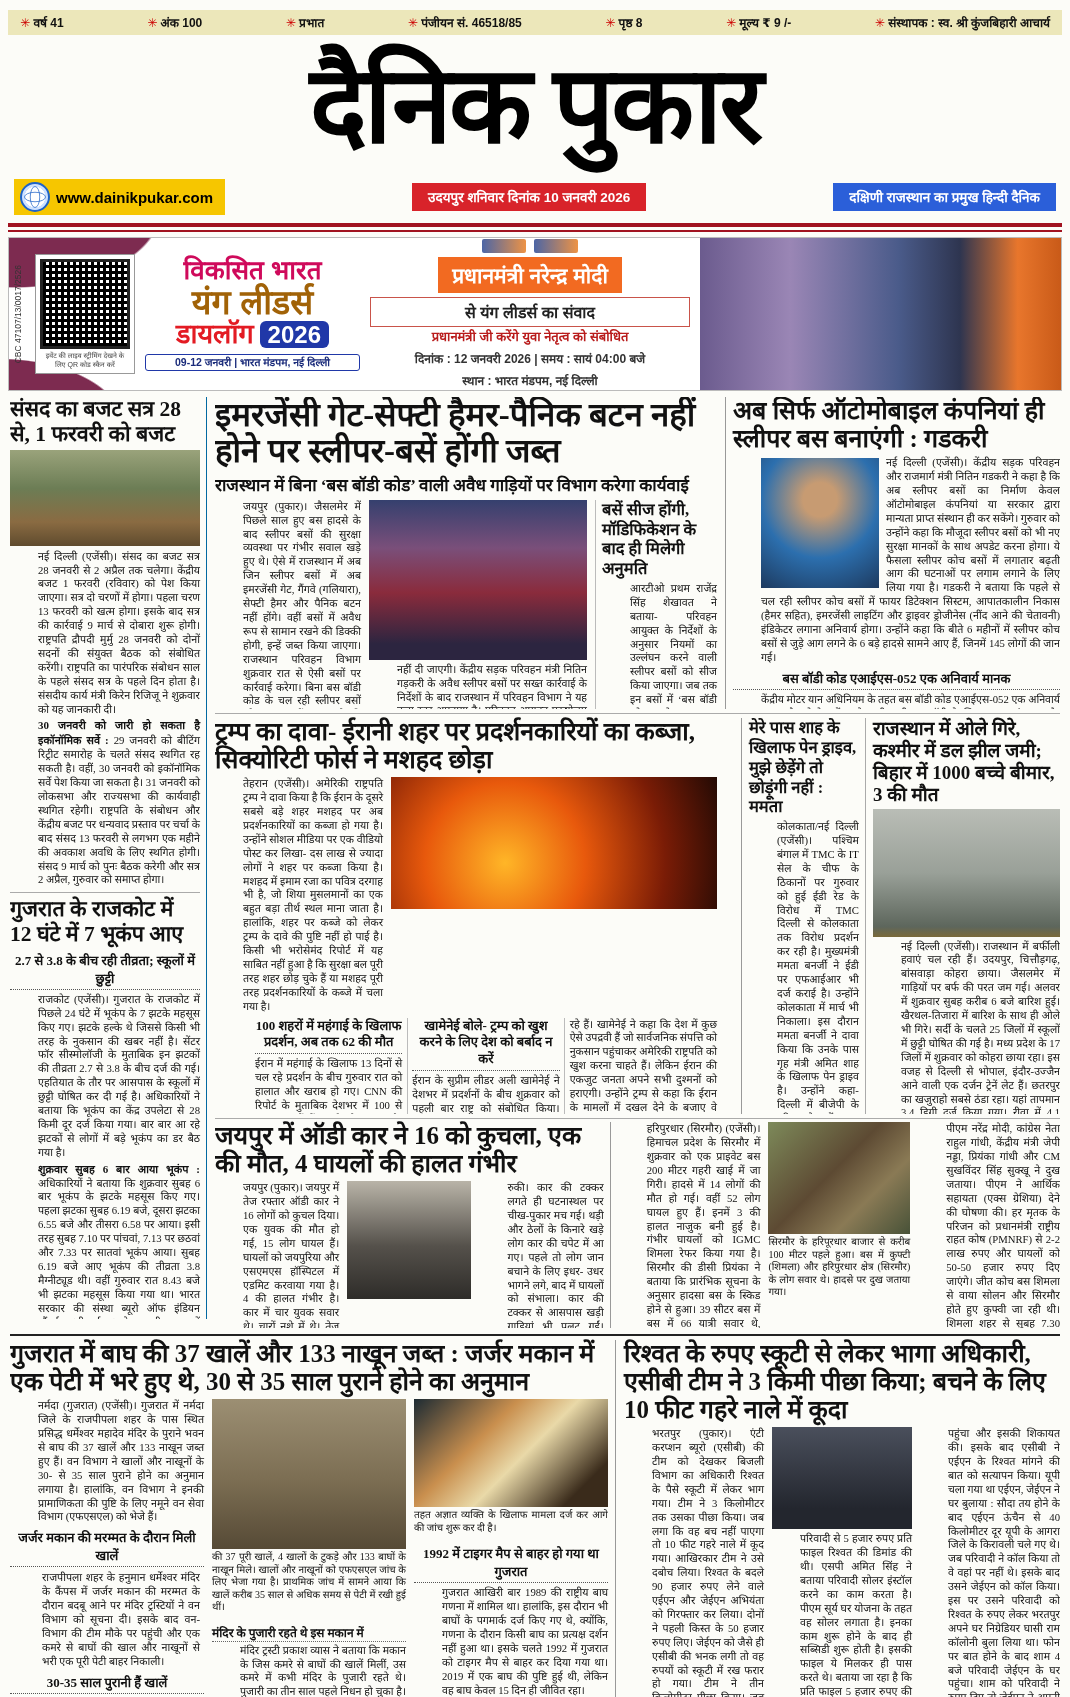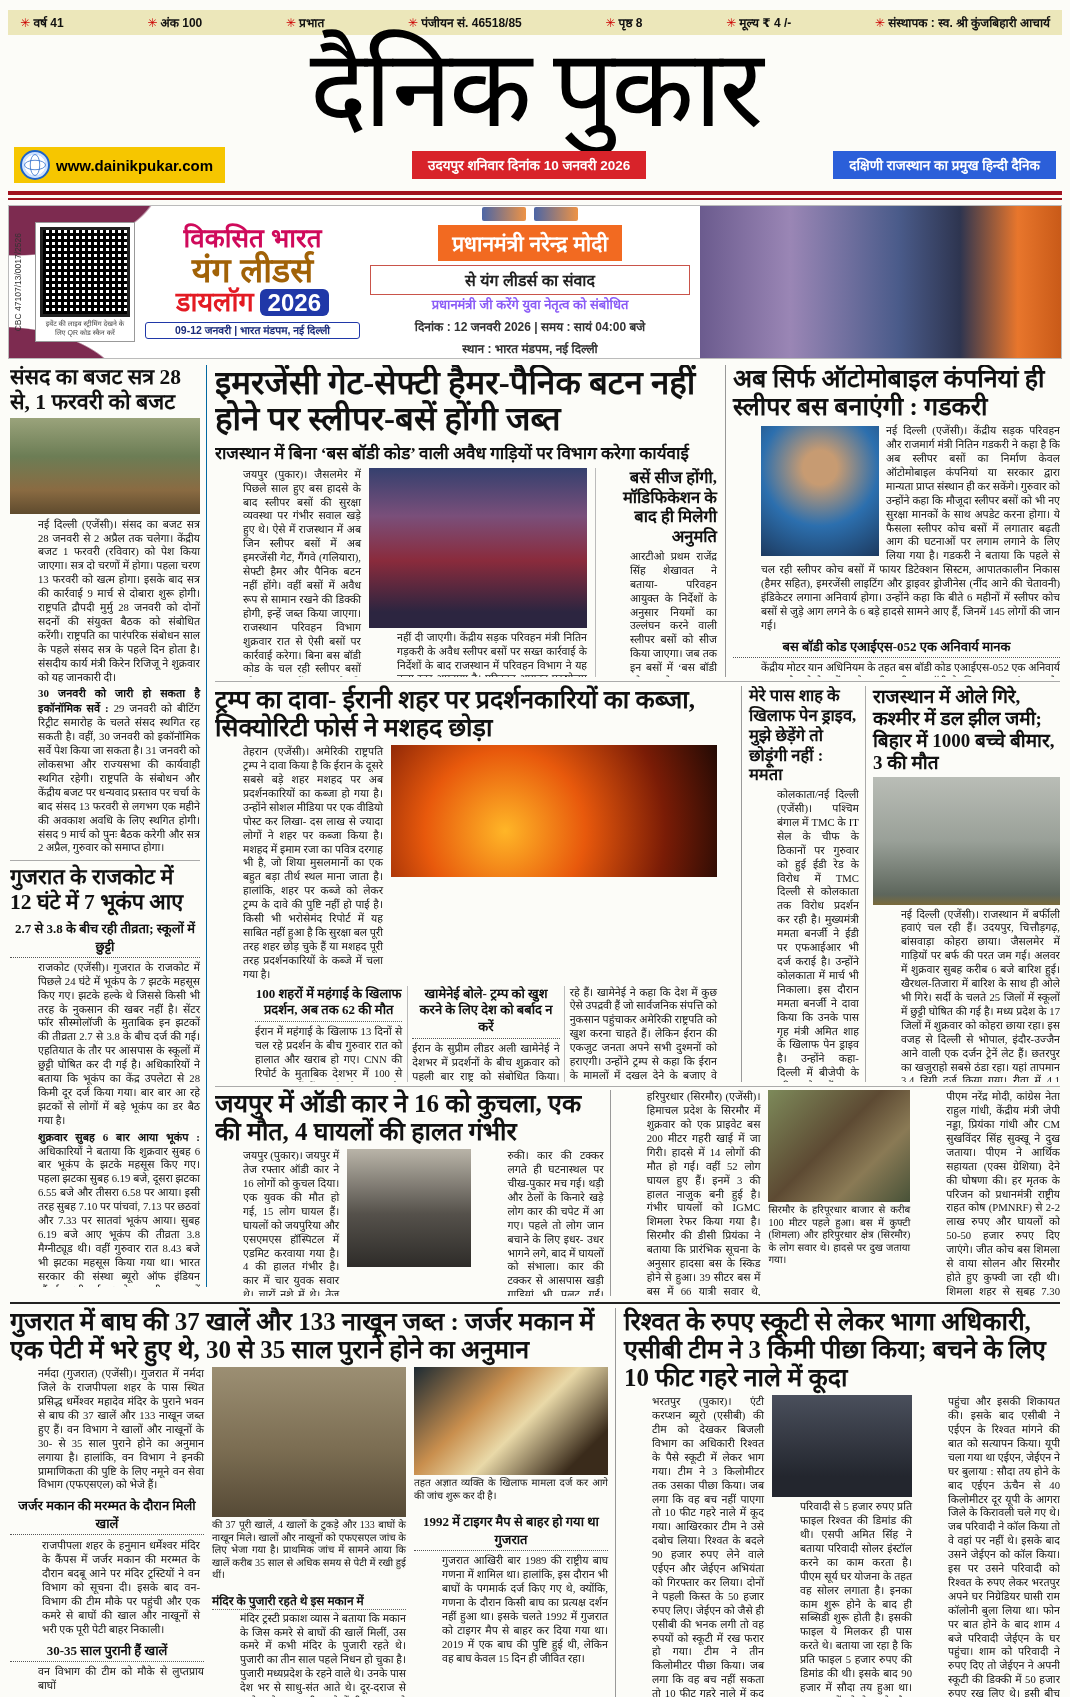--- a/index.html
+++ b/index.html
@@ -5,21 +5,21 @@
   html,body{margin:0;padding:0;background:#9a9a9a;}
   .paper{width:1070px;height:1697px;margin:0 auto;background:#fcfcf8;color:#111;
     font-family:"Liberation Serif","DejaVu Serif",serif;overflow:hidden;box-sizing:border-box;padding:8px 6px 0;}
   
   .topstrip{display:flex;justify-content:space-between;align-items:center;background:#ece7ba;
     padding:4px 12px;margin:2px 2px 0;font-family:"Liberation Sans","DejaVu Sans",sans-serif;
     font-weight:bold;font-size:12px;}
   .topstrip span::before{content:"✳ ";color:#c00;}
   
   .mast{padding:0 6px;}
-  .mast h1{margin:0;text-align:center;font-size:108px;line-height:1.02;font-weight:400;letter-spacing:-3px;color:#000;}
+  .mast h1{margin:16px;text-align:center;font-size:108px;line-height:1.02;font-weight:700;letter-spacing:-3px;color:#000;}
   .inforow{display:flex;justify-content:space-between;align-items:center;padding:2px 8px 4px;
     font-family:"Liberation Sans","DejaVu Sans",sans-serif;font-weight:bold;}
   .sitebox{background:#f6c600;color:#000;padding:3px 12px 3px 6px;font-size:15px;display:flex;align-items:center;gap:6px;}
   .datebox{background:#d8232a;color:#fff;padding:5px 16px;font-size:13.5px;}
   .tagbox{background:#2b5fd9;color:#fff;padding:5px 16px;font-size:13.5px;}
   .globe{width:26px;height:26px;border-radius:50%;border:2px solid #1e63c8;position:relative;background:
     radial-gradient(circle,#fff 55%,#cfe2ff 56%);display:inline-block;}
   .globe::before,.globe::after{content:"";position:absolute;inset:2px;border-radius:50%;border:1px solid #1e63c8;}
   .globe::before{transform:scaleX(.45);}
   .globe::after{transform:scaleY(.45);}
@@ -41,21 +41,21 @@
   .adtitle .l1{font-size:26px;font-weight:900;color:#cf0a5b;}
   .adtitle .l2{font-size:34px;font-weight:900;color:#a16207;}
   .adtitle .l3{font-size:27px;font-weight:900;color:#e31b23;display:flex;align-items:center;justify-content:center;gap:6px;}
   .y2026{background:#2038a8;color:#fff;border-radius:6px;padding:1px 8px;font-size:24px;}
   .advenue{margin-top:5px;border:1px solid #2038a8;color:#1a2b7a;font-size:10.5px;font-weight:bold;padding:2px 4px;border-radius:3px;}
   .adcenter{z-index:2;text-align:center;width:320px;flex:none;}
   .govlogos{display:flex;justify-content:center;gap:8px;margin-bottom:4px;}
   .govlogo{width:44px;height:14px;background:linear-gradient(90deg,#1f3f8f,#e97817);border-radius:2px;opacity:.8;}
   .pmpill{background:#f26a21;color:#fff;font-weight:900;font-size:21px;padding:4px 14px;display:inline-block;}
   .pmsub{border:1px solid #c9534a;margin-top:4px;padding:3px 10px;font-weight:bold;font-size:16px;color:#222;}
-  .pmline{margin-top:0;font-weight:bold;font-size:13px;color:#8b5cf6;}
+  .pmline{margin-top:0;font-weight:bold;font-size:13px;color:#b91c1c;}
   .addt{margin-top:5px;font-weight:bold;font-size:12px;color:#333;}
   .adphoto{flex:1;height:152px;z-index:1;background:linear-gradient(90deg,#6b5b8e,#9a86b5 25%,#4a5b8a 55%,#2e3550 72%,#e8762c 88%,#c95a18);}
   
   .content{display:flex;gap:8px;padding:6px 4px 0;}
   .colL{width:190px;flex:none;height:922px;overflow:hidden;border-right:1px solid #0369a1;padding-right:6px;}
   .mainA{flex:1;display:flex;flex-direction:column;}
   .row1{display:flex;gap:8px;height:312px;overflow:hidden;}
   .row2{display:flex;gap:24px;height:396px;overflow:hidden;border-top:1px solid #aaa;margin-top:4px;padding-top:4px;}
   .row3{display:flex;gap:8px;height:206px;overflow:hidden;border-top:1px solid #aaa;margin-top:4px;padding-top:3px;}
   .busS{width:502px;flex:none;}
@@ -102,21 +102,21 @@
 <body>
 
 <div class="paper">
 
   <div class="topstrip">
     <span>वर्ष 41</span>
     <span>अंक 100</span>
     <span>प्रभात</span>
     <span>पंजीयन सं. 46518/85</span>
     <span>पृष्ठ 8</span>
-    <span>मूल्य ₹ 4 /-</span>
+    <span>मूल्य ₹ 9 /-</span>
     <span>संस्थापक : स्व. श्री कुंजबिहारी आचार्य</span>
   </div>
 
   <div class="mast">
     <h1>दैनिक पुकार</h1>
   </div>
   <div class="inforow">
     <div class="sitebox">
       <span class="globe"></span>
       <span>www.dainikpukar.com</span>
@@ -199,21 +199,21 @@
           <div class="deck">राजस्थान में बिना ‘बस बॉडी कोड’ वाली अवैध गाड़ियों पर विभाग करेगा कार्यवाई</div>
           <div style="display:flex;gap:8px;">
             <div style="width:146px;flex:none;">
               <p class="body" style="margin:0;">जयपुर (पुकार)। जैसलमेर में पिछले साल हुए बस हादसे के बाद स्लीपर बसों की सुरक्षा व्यवस्था पर गंभीर सवाल खड़े हुए थे। ऐसे में राजस्थान में अब जिन स्लीपर बसों में अब इमरजेंसी गेट, गैंगवे (गलियारा), सेफ्टी हैमर और पैनिक बटन नहीं होंगे। वहीं बसों में अवैध रूप से सामान रखने की डिक्की होगी, इन्हें जब्त किया जाएगा। राजस्थान परिवहन विभाग शुक्रवार रात से ऐसी बसों पर कार्रवाई करेगा। बिना बस बॉडी कोड के चल रही स्लीपर बसों को अब सड़कों पर चलने की अनुमति</p>
             </div>
             <div style="width:218px;flex:none;">
               <div class="ph ph-buses"></div>
               <p class="body" style="margin:3px 0 0;">नहीं दी जाएगी। केंद्रीय सड़क परिवहन मंत्री नितिन गड़करी के अवैध स्लीपर बसों पर सख्त कार्रवाई के निर्देशों के बाद राजस्थान में परिवहन विभाग ने यह कड़ा रुख अपनाया है। परिवहन आयुक्त पुरुषोत्तम शर्मा ने बस बॉडी कोड का उल्लंघन कर चल रही स्लीपर बसों पर तुरंत कार्रवाई के आदेश जारी किए है।</p>
             </div>
             <div style="flex:1;border-left:1px solid #bbb;padding-left:6px;">
-              <h3 class="hSide" style="text-align:right;">बसें सीज होंगी, मॉडिफिकेशन के बाद ही मिलेगी अनुमति</h3>
+              <h3 class="hSide" style="text-align:left;">बसें सीज होंगी, मॉडिफिकेशन के बाद ही मिलेगी अनुमति</h3>
               <p class="body" style="margin:0;">आरटीओ प्रथम राजेंद्र सिंह शेखावत ने बताया- परिवहन आयुक्त के निर्देशों के अनुसार नियमों का उल्लंघन करने वाली स्लीपर बसों को सीज किया जाएगा। जब तक इन बसों में ‘बस बॉडी कोड’ के अनुसार जरूरी मॉडिफिकेशन नहीं होगा, तब तक उन्हें दोबारा चलाने की अनुमति नहीं मिलेगी। शेखावत ने कहा- यात्रियों की सुरक्षा से किसी तरह का समझौता नहीं किया जाएगा। उन्होंने कहा- इन आदेशों के तहत जयपुर के आरटीओ प्रथम क्षेत्र में शुक्रवार रात से विशेष अभियान शुरू किया जाएगा।</p>
             </div>
           </div>
         </div>
         <div class="gadk">
           <h2 class="hBig">अब सिर्फ ऑटोमोबाइल कंपनियां ही स्लीपर बस बनाएंगी : गडकरी</h2>
           <div class="body">
             <span class="ph ph-gadkari"></span>
             <span>नई दिल्ली (एजेंसी)। केंद्रीय सड़क परिवहन और राजमार्ग मंत्री नितिन गडकरी ने कहा है कि अब स्लीपर बसों का निर्माण केवल ऑटोमोबाइल कंपनियां या सरकार द्वारा मान्यता प्राप्त संस्थान ही कर सकेंगे। गुरुवार को उन्होंने कहा कि मौजूदा स्लीपर बसों को भी नए सुरक्षा मानकों के साथ अपडेट करना होगा। ये फैसला स्लीपर कोच बसों में लगातार बढ़ती आग की घटनाओं पर लगाम लगाने के लिए लिया गया है। गडकरी ने बताया कि पहले से चल रही स्लीपर कोच बसों में फायर डिटेक्शन सिस्टम, आपातकालीन निकास (हैमर सहित), इमरजेंसी लाइटिंग और ड्राइवर ड्रोजीनेस (नींद आने की चेतावनी) इंडिकेटर लगाना अनिवार्य होगा। उन्होंने कहा कि बीते 6 महीनों में स्लीपर कोच बसों से जुड़े आग लगने के 6 बड़े हादसे सामने आए हैं, जिनमें 145 लोगों की जान गई।</span>
           </div>

